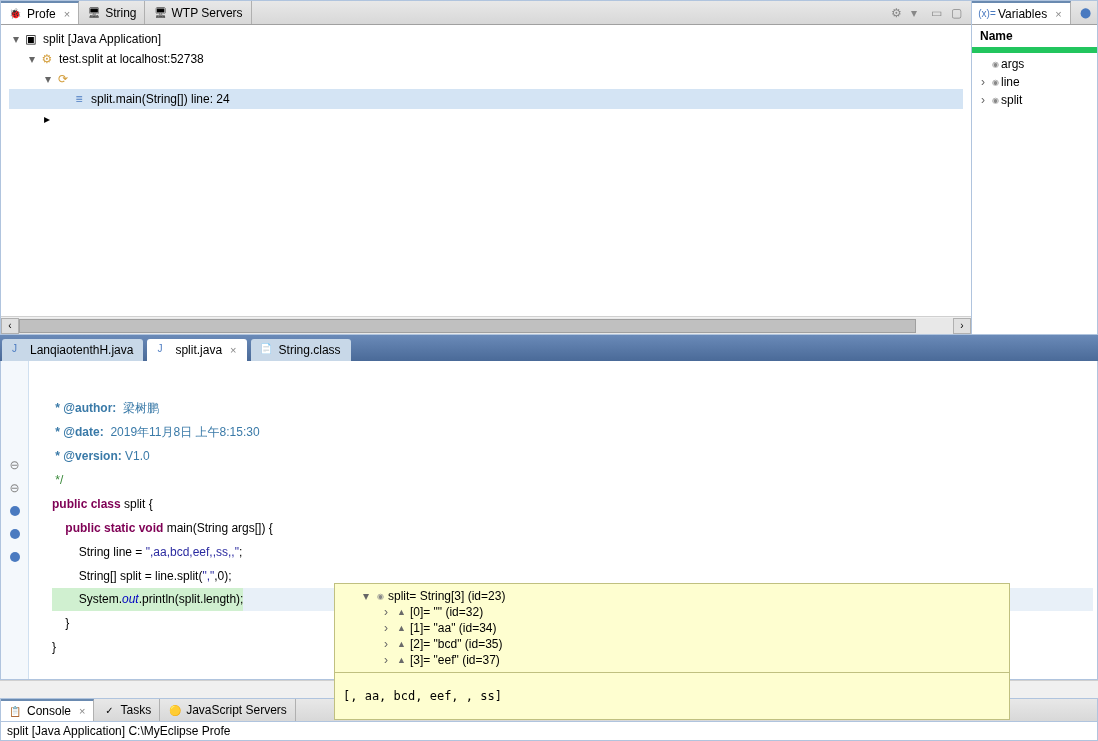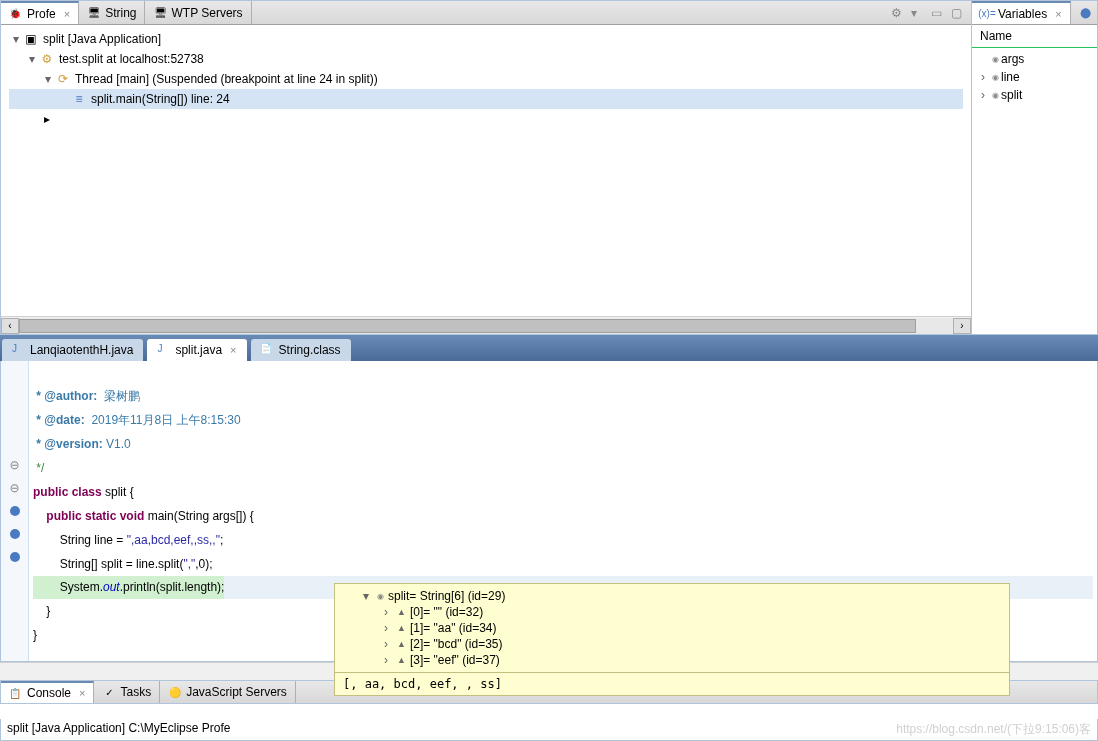--- a/index.html
+++ b/index.html
@@ -20,55 +20,55 @@
 .indent-1 { padding-left: 16px; }
 .indent-2 { padding-left: 32px; }
 .indent-3 { padding-left: 48px; }
 .selected-node { background: #d4e4f4; }
 .scroll-h { height: 18px; background: #f0f0f0; border-top: 1px solid #d0d0d0; display: flex; align-items: center; }
 .scroll-left,.scroll-right { width: 18px; height: 16px; background: #e0e0e0; border: 1px solid #b0b0b0; text-align: center; font-size: 10px; line-height: 14px; cursor: pointer; }
 .scroll-track { flex: 1; height: 16px; background: #e8e8e8; position: relative; }
 .scroll-thumb { position: absolute; height: 14px; top: 1px; background: #c0c0c0; border: 1px solid #a0a0a0; }
 
 .variables-panel { width: 126px; border: 1px solid #b0c4de; border-left: none; display: flex; flex-direction: column; }
-.var-header { padding: 4px 8px; border-bottom: 1px solid #22c55e; font-weight: normal; }
+.var-header { padding: 4px 8px; border-bottom: 6px solid #22c55e; font-weight: bold; }
 .var-list { flex: 1; padding: 2px 0; }
 .var-item { display: flex; align-items: center; padding: 2px 4px; gap: 2px; }
 .var-bullet { font-size: 8px; color: #888; }
 
 .editor-tabs-row { display: flex; background: linear-gradient(#6a8ab8,#4a6a98); height: 26px; align-items: flex-end; }
 .editor-tab { display: flex; align-items: center; padding: 4px 10px; gap: 4px; background: #c8d8e8; border-radius: 3px 3px 0 0; margin-left: 2px; margin-right: 2px; cursor: pointer; }
 .editor-tab.active { background: #fff; }
 .editor-tab-icon { width: 14px; height: 14px; font-size: 10px; }
 
 .editor-area { flex: 1; display: flex; background: #fff; border: 1px solid #b0c4de; border-top: none; position: relative; overflow: hidden; }
 .gutter { width: 28px; background: #f4f8fc; border-right: 1px solid #d0e0f0; }
-.code { flex: 1; font-family: Consolas, monospace; font-size: 14px; line-height: 23px; padding: 0 4px; white-space: pre; }
+.code { flex: 1; font-family: Consolas, monospace; font-size: 14px; line-height: 23px; padding: 12px 4px; white-space: pre; margin-left: 19px; }
 .kw { color: #7f0055; font-weight: bold; }
 .comment { color: #3a8a3a; }
 .doc-tag { color: #3a7aa8; font-weight: bold; }
 .doc-val { color: #3a7aa8; }
 .str { color: #2a2aa0; }
 .field { color: #0000c0; font-style: italic; }
 .hl-line { background: #d0f0d0; display: inline-block; }
 .current-line-bg { background: #e8f0f8; }
 .gutter-mark { width: 100%; height: 23px; display: flex; align-items: center; justify-content: center; font-size: 9px; }
 .bp { background: #4a7ac0; border-radius: 50%; width: 10px; height: 10px; }
 .fold { color: #888; }
 
 .hover-popup { position: absolute; left: 334px; top: 583px; width: 676px; background: #fefed0; border: 1px solid #c0c080; z-index: 10; }
 .popup-content { padding: 4px; font-family: "Segoe UI"; font-size: 13px; max-height: 120px; overflow-y: scroll; }
 .popup-item { display: flex; align-items: center; padding: 1px 4px; gap: 4px; }
 .popup-indent-1 { padding-left: 20px; }
 .popup-indent-2 { padding-left: 40px; }
 .tri { font-size: 9px; color: #6a6a6a; }
-.popup-footer { border-top: 1px solid #c0c080; padding: 4px 8px; font-family: Consolas, monospace; background: #fefed0; }
+.popup-footer { border-top: 1px solid #c0c080; padding: 16px 8px; font-family: Consolas, monospace; background: #fefed0; }
 
 .bottom-tabs-row { display: flex; background: linear-gradient(#e8e8e8,#d8d8d8); border: 1px solid #b0c4de; height: 24px; align-items: center; }
-.console-line { padding: 2px 6px; border: 1px solid #b0c4de; border-top: none; font-size: 13px; display: flex; justify-content: space-between; margin-top: 15px; }
+.console-line { padding: 2px 6px; border: 1px solid #b0c4de; border-top: none; font-size: 13px; display: flex; justify-content: space-between; }
 .watermark { color: #d0d0d0; }
 .editor-scroll-h { height: 18px; background: #f0f0f0; border-top: 1px solid #d0d0d0; }
 </style>
 </head>
 <body>
 
 <div class="top-area">
   <div class="debug-panel">
     <div class="tabs-row">
       <div class="tab active">
@@ -98,21 +98,20 @@
         <span>split [Java Application]</span>
       </div>
       <div class="tree-node indent-1">
         <span class="expander">▾</span>
         <span class="node-icon" style="color:#d4a040;">⚙</span>
         <span>test.split at localhost:52738</span>
       </div>
       <div class="tree-node indent-2">
         <span class="expander">▾</span>
         <span class="node-icon" style="color:#d4a040;">⟳</span>
-        <span>Thread [main] (Suspended (breakpoint at line 24 in split))</span>
       </div>
       <div class="tree-node indent-3 selected-node">
         <span class="expander"></span>
         <span class="node-icon" style="color:#4a7ac0;">≡</span>
         <span>split.main(String[]) line: 24</span>
       </div>
       <div class="tree-node indent-1">
         <span class="expander"></span>
         <span class="node-icon">▸</span>
       </div>
@@ -210,21 +209,21 @@
 <span class="current-line-bg" style="display:block;"><span class="hl-line"><span>        System.</span><span class="field">out</span><span>.println(split.length);</span></span></span><span>    }</span>
 <span>}</span>
   </div>
 </div>
 
 <div class="hover-popup">
   <div class="popup-content">
     <div class="popup-item popup-indent-1">
       <span class="expander">▾</span>
       <span class="var-bullet">◉</span>
-      <span>split= String[6]  (id=29)</span>
+      <span>split= String[3]  (id=23)</span>
     </div>
     <div class="popup-item popup-indent-2">
         <span class="expander">›</span>
         <span class="tri">▲</span>
         <span>[0]= "" (id=32)</span>
       </div>
     <div class="popup-item popup-indent-2">
         <span class="expander">›</span>
         <span class="tri">▲</span>
         <span>[1]= "aa" (id=34)</span>
@@ -255,14 +254,13 @@
     <span class="tab-icon">✓</span>
     <span>Tasks</span>
   </div>
   <div class="tab">
     <span class="tab-icon">🟡</span>
     <span>JavaScript Servers</span>
   </div>
 </div>
 <div class="console-line">
   <span>split [Java Application] C:\MyEclipse Profe</span>
-  <span class="watermark">https://blog.csdn.net/(下拉9:15:06)客</span>
 </div>
 
 </body></html>

